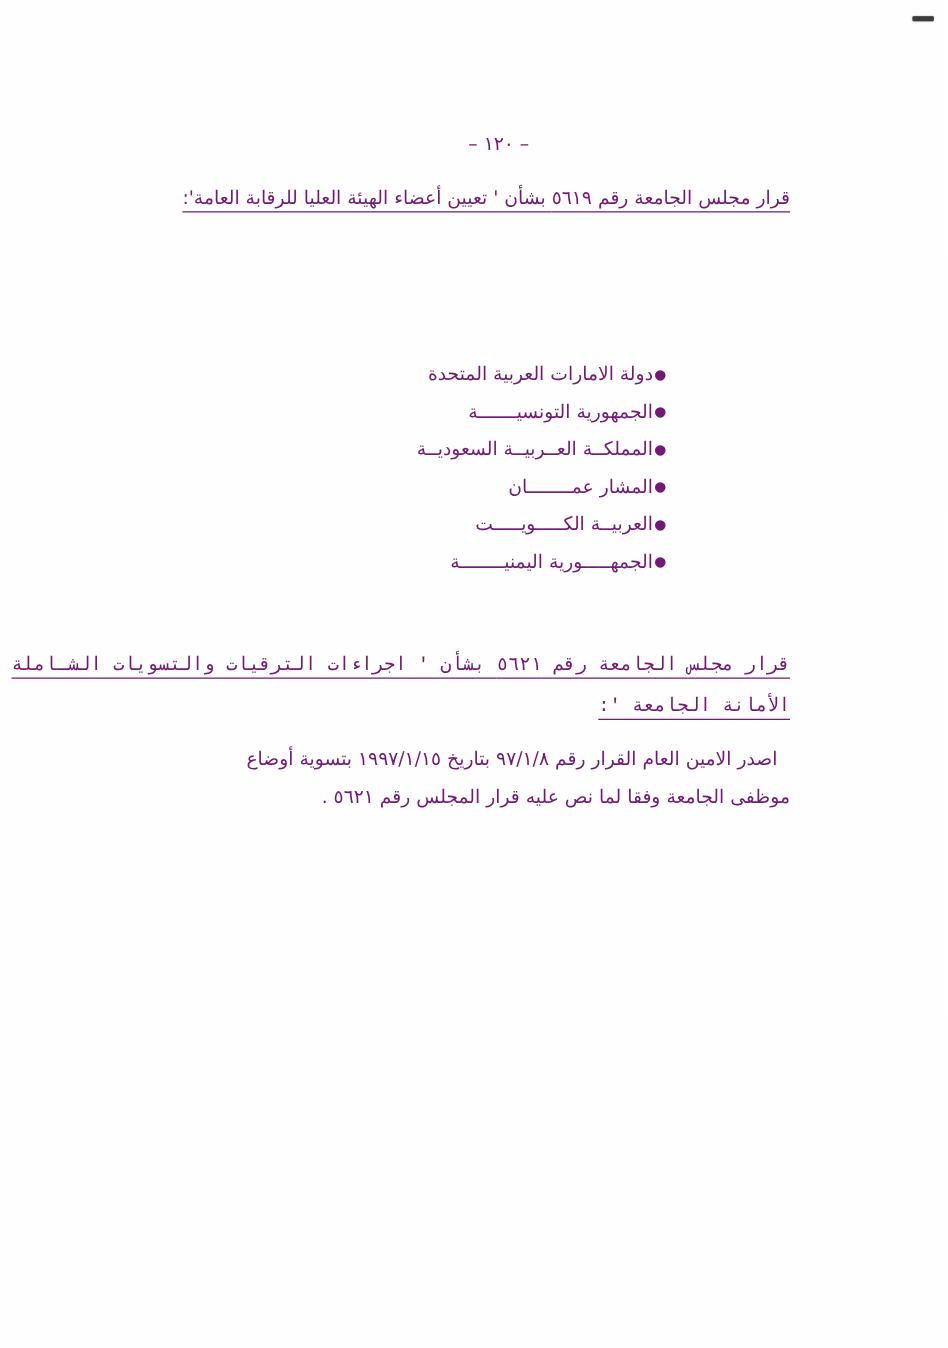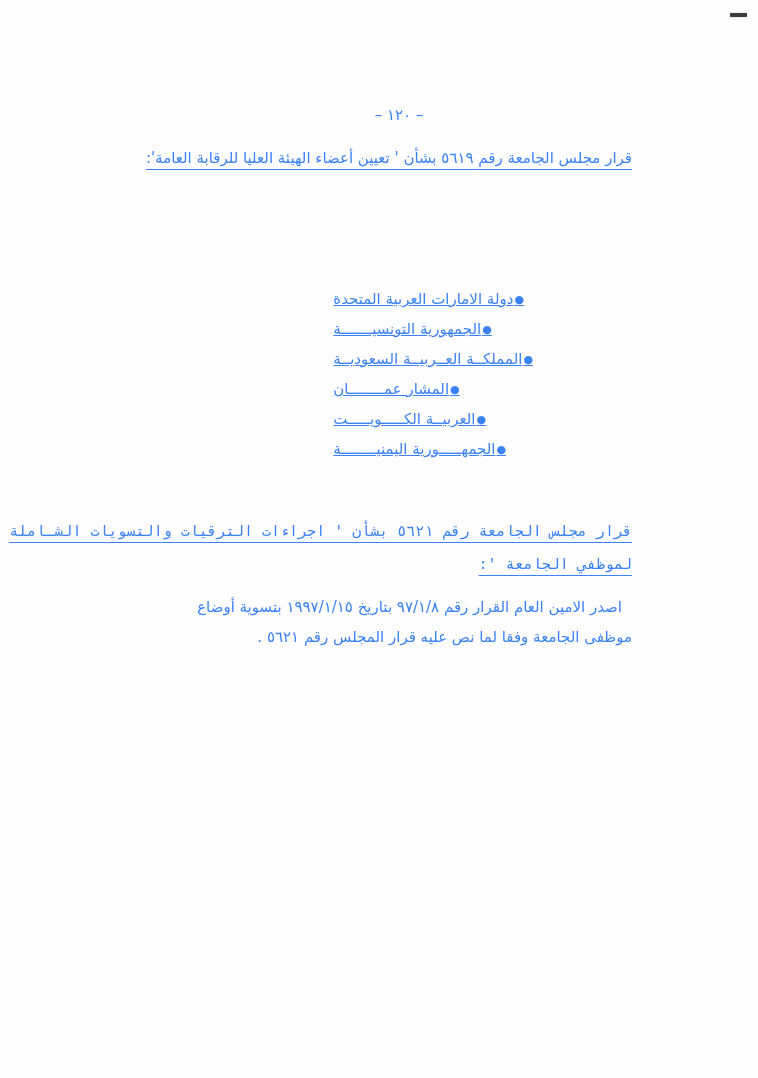--- a/index.html
+++ b/index.html
@@ -7,21 +7,21 @@
     padding: 0;
     background: #ffffff;
   }
   .page {
     position: relative;
     width: 758px;
     height: 1078px;
     background: #fefefe;
     overflow: hidden;
     font-family: "DejaVu Sans", sans-serif;
-    color: #3b82f6;
+    color: #701a75;
   }
   .smudge {
     position: absolute;
     top: 13px;
     left: 730px;
     width: 17px;
     height: 4px;
     background: #3c3c3c;
     border-radius: 1px;
     box-shadow: 0 0 1px #666;
@@ -55,23 +55,22 @@
   }
   .para-1 { top: 180px; line-height: 31px; }
   .para-2 { top: 592px; line-height: 30px; }
   .para-line { white-space: nowrap; }
   .para-line.indent { padding-right: 10px; }
   .country-list {
     position: absolute;
     top: 284px;
     right: 225px;
     direction: rtl;
-    text-align: left;
+    text-align: right;
     font-size: 15px;
-    text-decoration: underline;
   }
   .country-item {
     height: 30px;
     line-height: 30px;
     white-space: nowrap;
   }
   .bullet {
     font-size: 11px;
     vertical-align: 1px;
     margin-left: 1px;
@@ -95,21 +94,21 @@
     <div class="country-item"><span class="bullet">●</span><span>دولة الامارات العربية المتحدة</span></div>
     <div class="country-item"><span class="bullet">●</span><span>الجمهورية التونسيـــــــة</span></div>
     <div class="country-item"><span class="bullet">●</span><span>المملكــة العــربيــة السعوديــة</span></div>
     <div class="country-item"><span class="bullet">●</span><span>المشار عمــــــــان</span></div>
     <div class="country-item"><span class="bullet">●</span><span>العربيــة الكـــــويـــــت</span></div>
     <div class="country-item"><span class="bullet">●</span><span>الجمهـــــورية اليمنيــــــــة</span></div>
   </div>
 
   <div class="rtl-block heading-2">
     <div><span class="heading-line">قرار مجلس الجامعة رقم ٥٦٢١ بشأن ' اجراءات الترقيات والتسويات الشـاملة</span></div>
-    <div><span class="heading-line">لموظفي الجامعة ':</span></div>
+    <div><span class="heading-line">الأمانة الجامعة ':</span></div>
   </div>
 
   <div class="rtl-block para-2">
     <div class="para-line indent">اصدر الامين العام القرار رقم ٩٧/١/٨ بتاريخ ١٩٩٧/١/١٥  بتسوية أوضاع</div>
     <div class="para-line">موظفى الجامعة وفقا لما نص عليه قرار المجلس رقم ٥٦٢١ .</div>
   </div>
 
 </div>
 
 </body></html>

